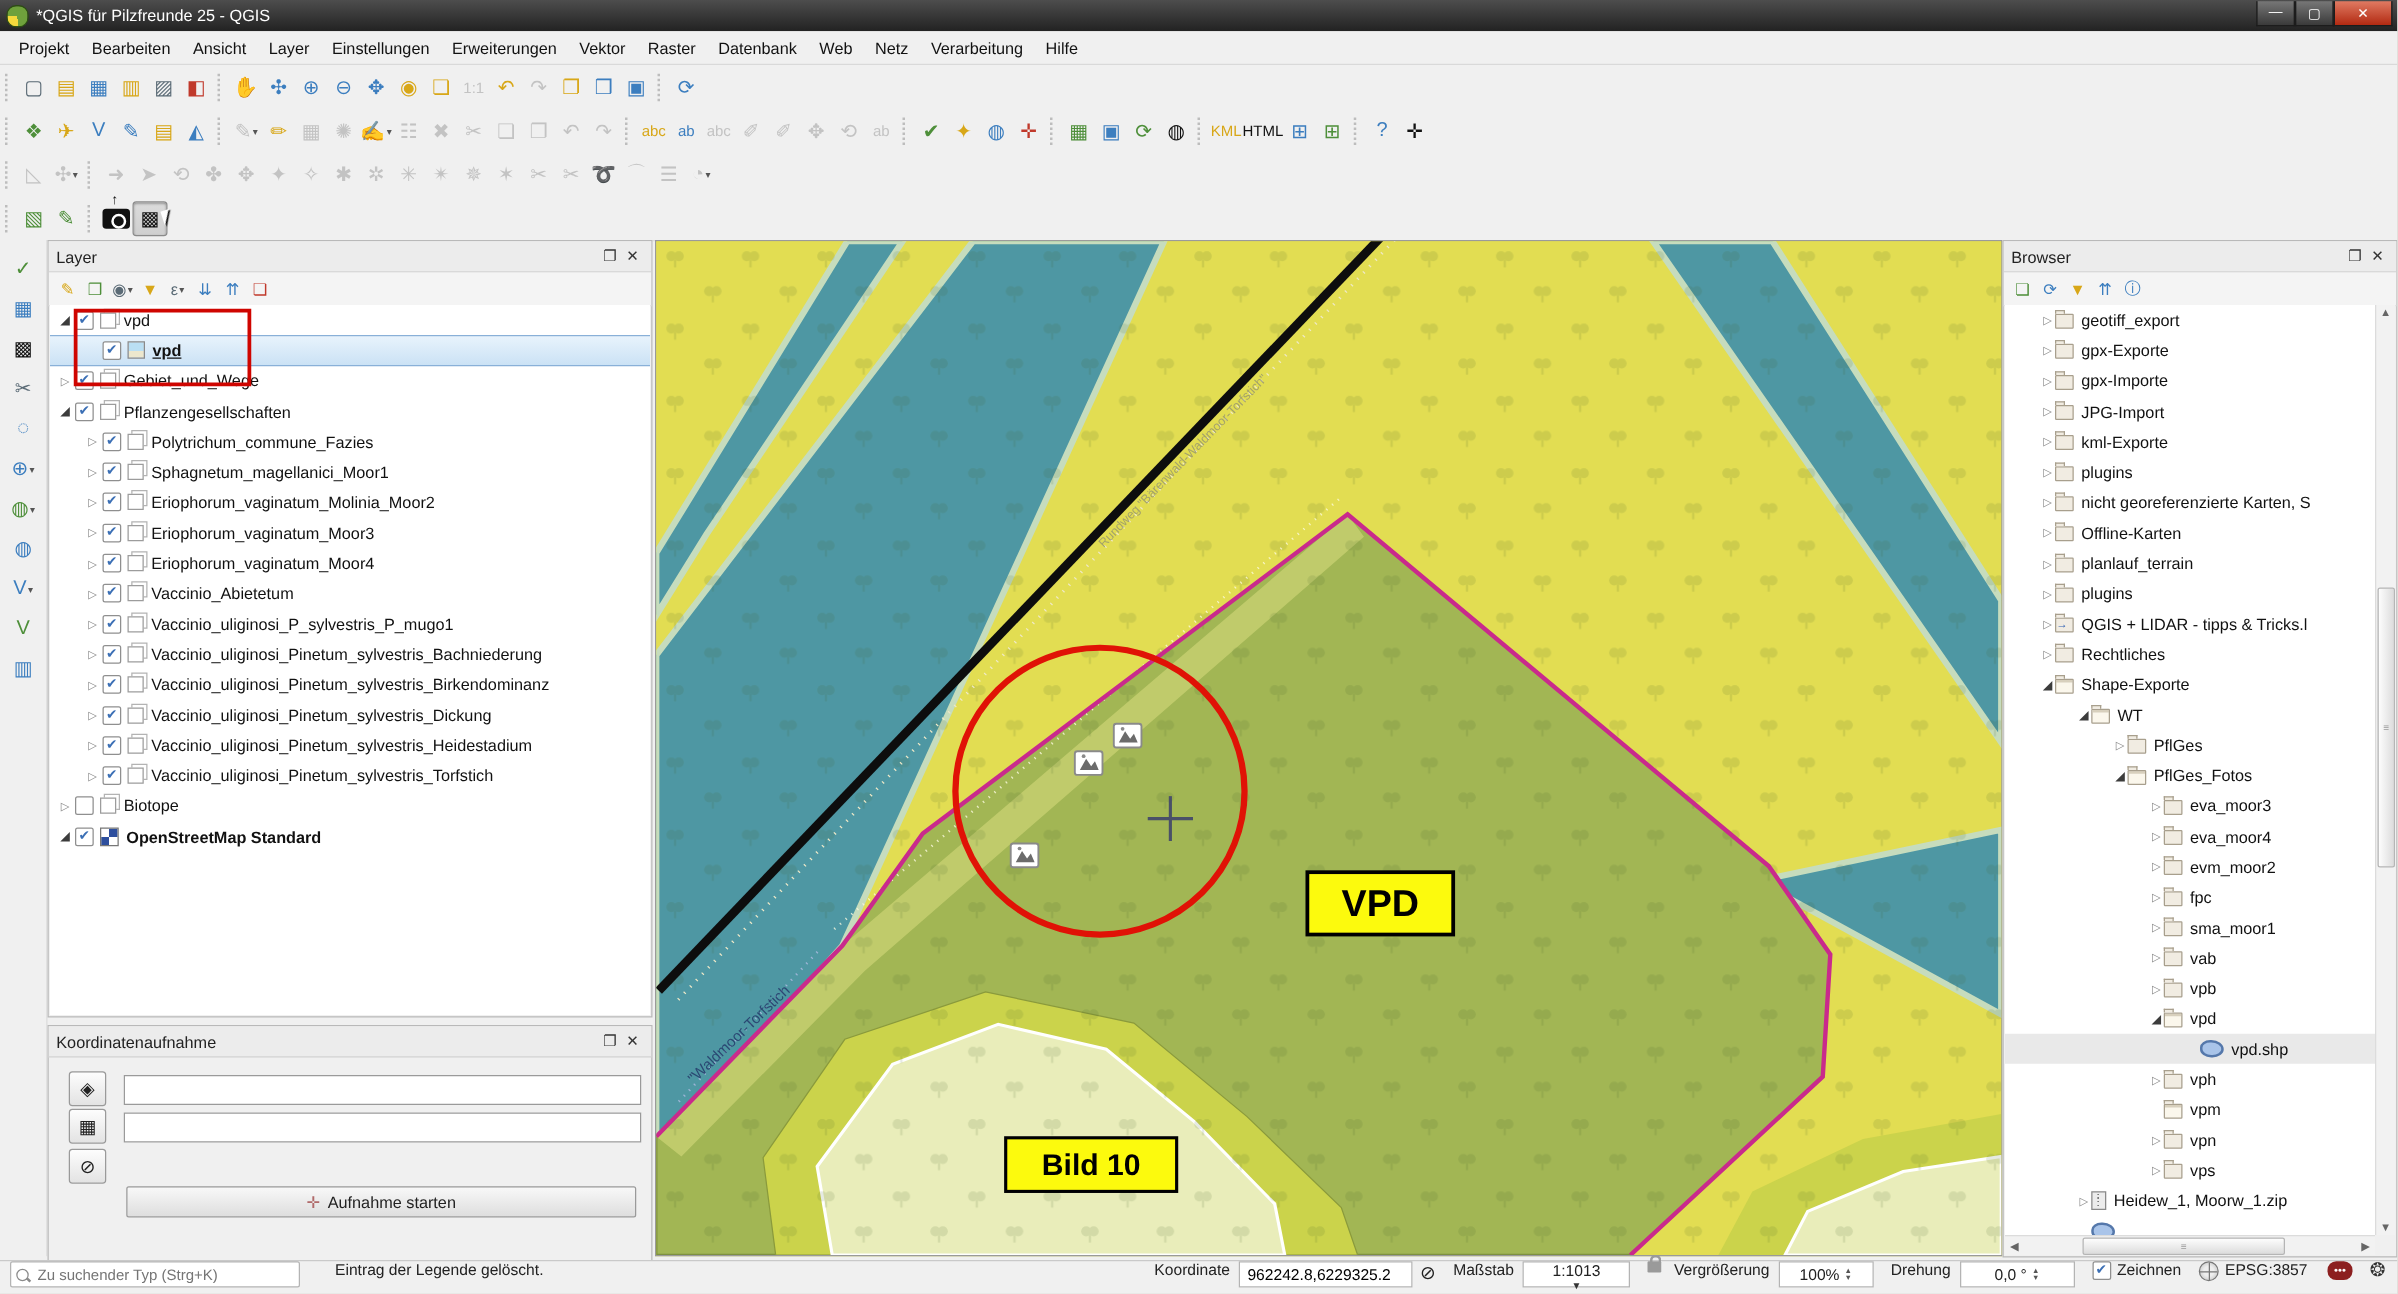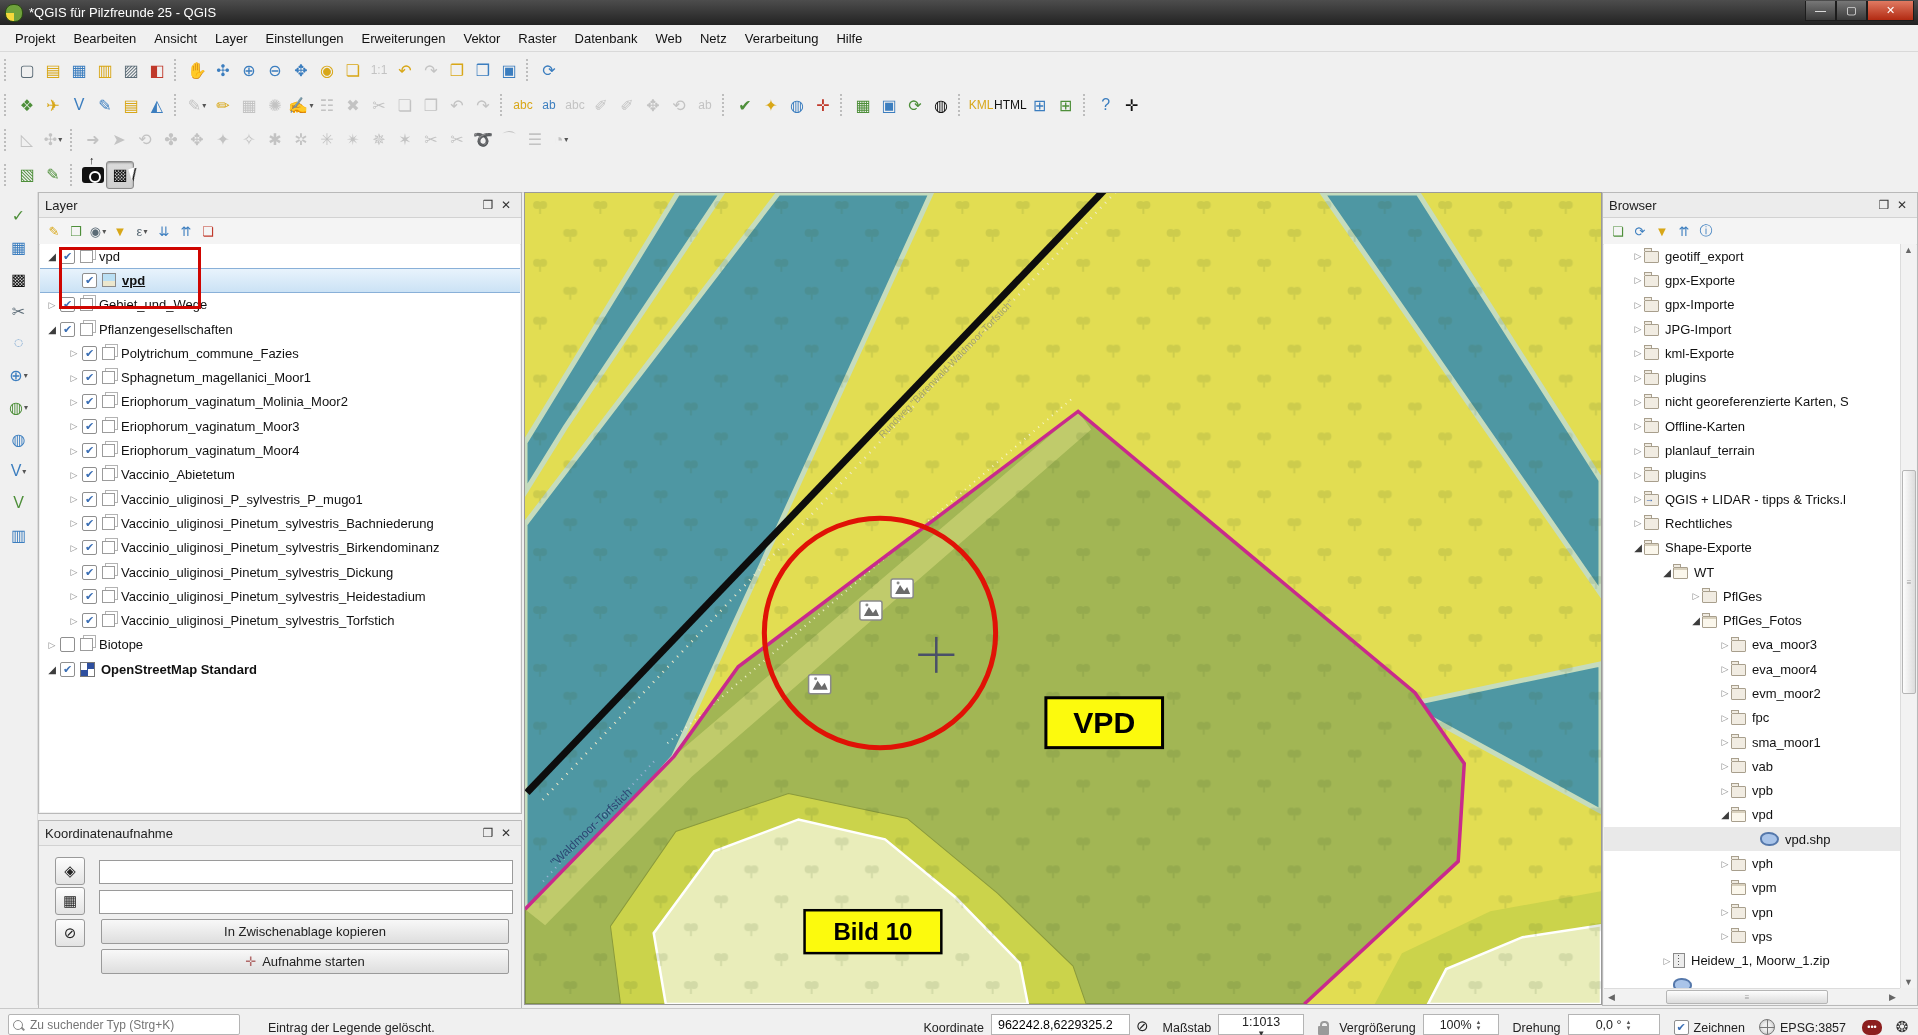--- a/index.html
+++ b/index.html
@@ -78,21 +78,21 @@
   .crossg{color:#b06a6a;margin-right:6px;font-size:13px;}
   
   #map{position:absolute;left:524px;top:192px;width:1078px;height:813px;background:#e2dd52;border:1px solid #9a9a9a;box-sizing:border-box;}
   
   .vscroll{position:absolute;right:1px;top:51px;bottom:17px;width:15px;background:#f2f2f2;border-left:1px solid #dcdcdc;}
   .vthumb{position:absolute;left:1px;width:12px;background:linear-gradient(90deg,#fdfdfd,#dcdcdc);border:1px solid #b5b5b5;border-radius:2px;display:flex;align-items:center;justify-content:center;color:#9a9a9a;font-size:8px;letter-spacing:0;}
   .hscroll{position:absolute;left:1px;right:17px;bottom:1px;height:15px;background:#f2f2f2;border-top:1px solid #dcdcdc;display:flex;align-items:center;}
   .hthumb{position:absolute;top:1px;height:12px;background:linear-gradient(180deg,#fdfdfd,#dcdcdc);border:1px solid #b5b5b5;border-radius:2px;display:flex;align-items:center;justify-content:center;color:#9a9a9a;font-size:8px;}
   .sarrow{color:#666;font-size:9px;width:15px;text-align:center;}
   
-  .statusbar{position:absolute;left:0;bottom:0;width:100%;height:27px;background:#f0f0f0;border-top:1px solid #c9c9c9;display:flex;align-items:flex-end;font-size:12.5px;color:#222;padding:0 8px;box-sizing:border-box;}
+  .statusbar{position:absolute;left:0;bottom:0;width:100%;height:27px;background:#f0f0f0;border-top:1px solid #c9c9c9;display:flex;align-items:flex-start;font-size:12.5px;color:#222;padding:0 8px;box-sizing:border-box;}
   .searchbox{width:222px;height:19px;border:1px solid #b4b4b4;border-radius:2px;background:#fff;display:flex;align-items:center;padding:0 4px;}
   .searchbox input{border:none;outline:none;flex:1;font-size:12px;color:#888;font-family:"Liberation Sans",sans-serif;background:transparent;}
   .magico{width:8px;height:8px;border:1.5px solid #8a8a8a;border-radius:50%;position:relative;margin-right:5px;flex:none;}
   .magico::after{content:"";position:absolute;left:7px;top:7px;width:4px;height:1.5px;background:#8a8a8a;transform:rotate(45deg);}
   .sb-field{height:19px;border:1px solid #b4b4b4;background:#fff;display:flex;align-items:center;justify-content:center;padding:0 6px;font-size:12.5px;}
   .sb-label{margin:0 7px 0 14px;color:#222;}
   .spin{display:inline-flex;flex-direction:column;font-size:6px;color:#555;line-height:6px;margin-left:4px;}
   .lockico{width:11px;height:9px;background:#9a9a9a;border-radius:1px;position:relative;margin:0 4px 0 14px;}
   .lockico::before{content:"";position:absolute;left:2px;top:-5px;width:5px;height:5px;border:2px solid #9a9a9a;border-bottom:none;border-radius:4px 4px 0 0;}
   .sb-check{width:13px;height:13px;border:1px solid #8f8f8f;background:#fff;border-radius:2px;font-size:11px;line-height:12px;text-align:center;color:#3b6fb5;margin-right:5px;}
@@ -608,23 +608,20 @@
       <span>Koordinatenaufnahme</span>
       <span class="sp"></span>
       <span class="pbtn">❐</span>
       <span class="pbtn">✕</span>
     </div>
     <div class="cico" style="left:16px;top:36px;">◈</div>
     <input class="cinput" style="left: 60px; top: 39px; width: 408px;" value="">
     <div class="cico" style="left:16px;top:66px;">▦</div>
     <input class="cinput" style="left: 60px; top: 69px; width: 408px;" value="">
     <div class="cico" style="left:16px;top:98px;">⊘</div>
-    <div class="cbutton" style="left:62px;top:98px;width:406px;">
-      <span>In Zwischenablage kopieren</span>
-    </div>
     <div class="cbutton" style="left:62px;top:128px;width:406px;">
       <span class="crossg">✛</span>
       <span>Aufnahme starten</span>
     </div>
   </div>
 
   <div id="map">
     <svg width="1076" height="811" viewBox="0 0 1070 813" preserveAspectRatio="none">
       <defs>
         <pattern id="forest" width="60" height="58" patternUnits="userSpaceOnUse">

